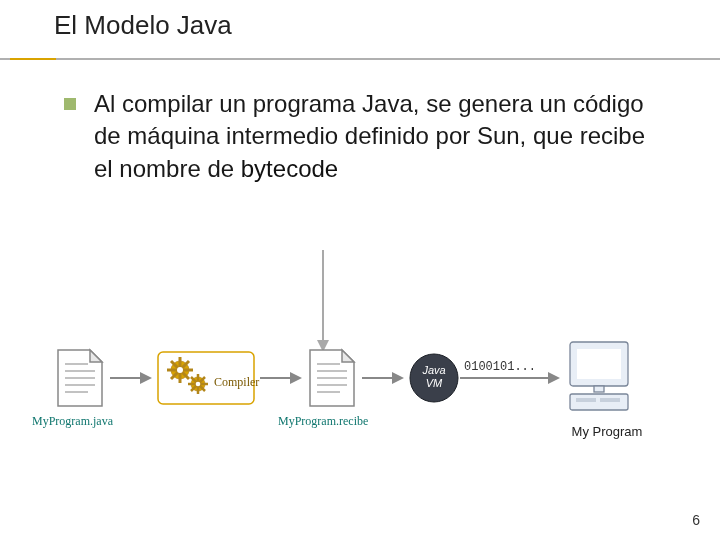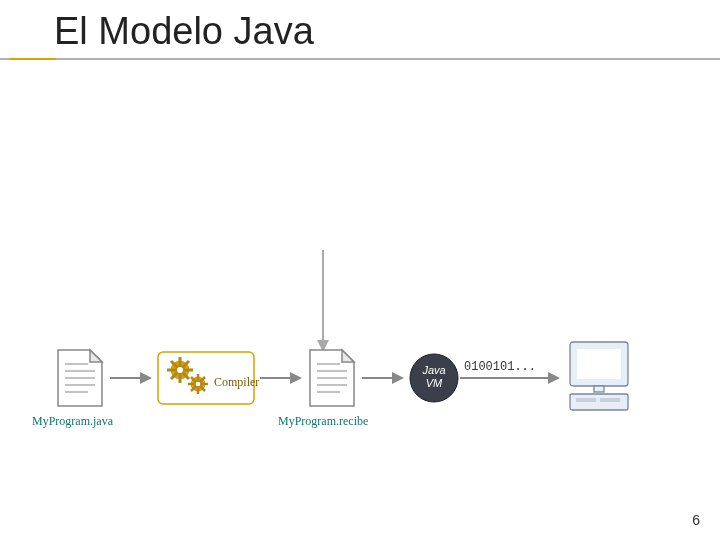--- a/index.html
+++ b/index.html
@@ -1,19 +1,19 @@
 <!DOCTYPE html>
 <html><head>
 <meta charset="utf-8">
 <style>
   html,body{margin:0;padding:0;width:720px;height:540px;background:#fff;font-family:Verdana,Arial,sans-serif;color:#1a1a1a;overflow:hidden}
   .slide{position:relative;width:720px;height:540px}
   .title-bar{position:relative;height:58px;border-bottom:2px solid #b0b0b0}
   .title-bar::after{content:"";position:absolute;left:10px;bottom:-2px;width:46px;height:2px;background:#d9a300}
-  .title-text{position:absolute;left:54px;top:10px;font-size:38px;color:#222}
+  .title-text{position:absolute;left:54px;top:10px;font-size:26px;color:#222}
   .body{padding:28px 50px 0 94px}
   .bullet{position:relative;font-size:24px;line-height:1.35}
   .bullet::before{content:"";position:absolute;left:-30px;top:10px;width:12px;height:12px;background:#9fb96e}
   .diagram{position:absolute;left:40px;top:330px;width:640px;height:175px}
   .node-label{font-family:Liberation Serif, serif;font-size:12px;text-align:left;color:#0f766e}
   .plain-label{font-family:Verdana,Arial,sans-serif;font-size:13px;text-align:center;color:#222}
   .pageno{position:absolute;right:20px;bottom:12px;font-size:14px;color:#333}
   .arrow-line{stroke:#888;stroke-width:2;fill:none}
   .arrow-head{fill:#888}
   .doc-page{fill:#fff;stroke:#888;stroke-width:1.5}
@@ -30,20 +30,25 @@
   .vertical-arrow .arrow-head{fill:#a9a9a9}
 </style>
 </head>
 <body>
 <div class="slide">
 
   <div class="title-bar">
     <div class="title-text">El Modelo Java</div>
   </div>
 
+  <div class="body">
+    <div class="bullet">
+      <span>Al compilar un programa Java, se genera un código de máquina intermedio definido por Sun, que recibe el nombre de </span><span style="font-weight:normal;color:#111">bytecode</span>
+    </div>
+  </div>
 
   <svg class="vertical-arrow" style="position:absolute;left:311px;top:250px" width="24" height="104">
     <line class="arrow-line" x1="12" y1="0" x2="12" y2="92"></line>
     <polygon class="arrow-head" points="12,102 6,90 18,90"></polygon>
   </svg>
 
   <div class="diagram">
     <svg width="640" height="175">
 
       <g transform="translate(18,20)">
@@ -124,16 +129,17 @@
         <rect class="pc-screen" x="7" y="7" width="44" height="30"></rect>
         <rect class="pc-body" x="24" y="44" width="10" height="6"></rect>
         <rect class="pc-body" x="0" y="52" width="58" height="16" rx="2" ry="2"></rect>
         <rect fill="#c7d0dc" x="6" y="56" width="20" height="4"></rect>
         <rect fill="#c7d0dc" x="30" y="56" width="20" height="4"></rect>
       </g>
     </svg>
 
     <div class="node-label" style="position:absolute;left:-8px;top:84px;width:110px">MyProgram.java</div>
     <div class="node-label" style="position:absolute;left:238px;top:84px;width:120px">MyProgram.recibe</div>
+    <div class="plain-label" style="position:absolute;left:512px;top:94px;width:110px">My Program</div>
   </div>
 
   <div class="pageno">6</div>
 </div>
 
 </body></html>

